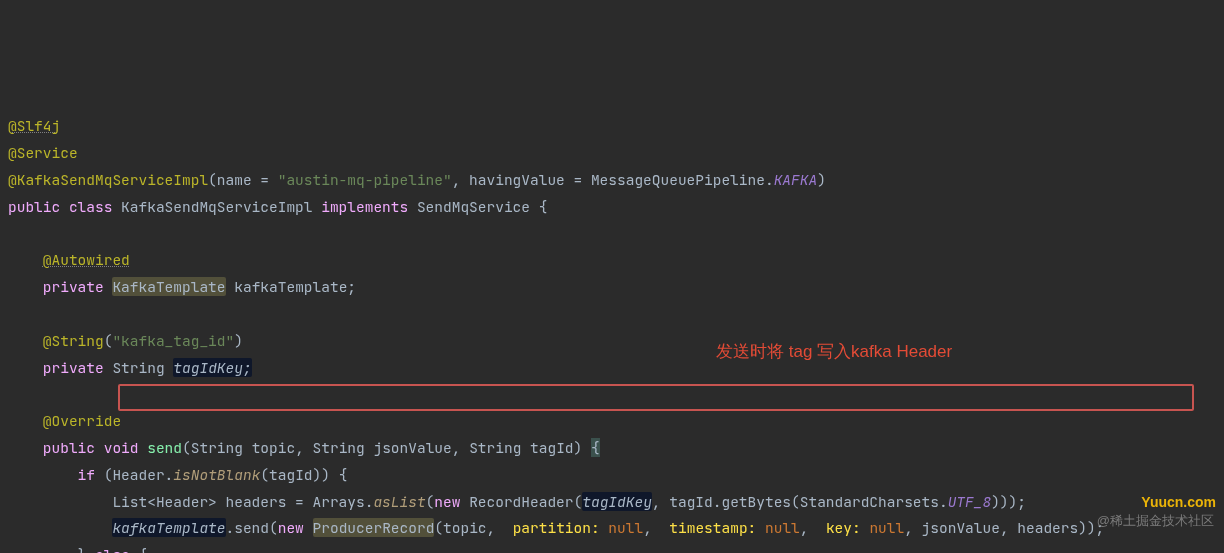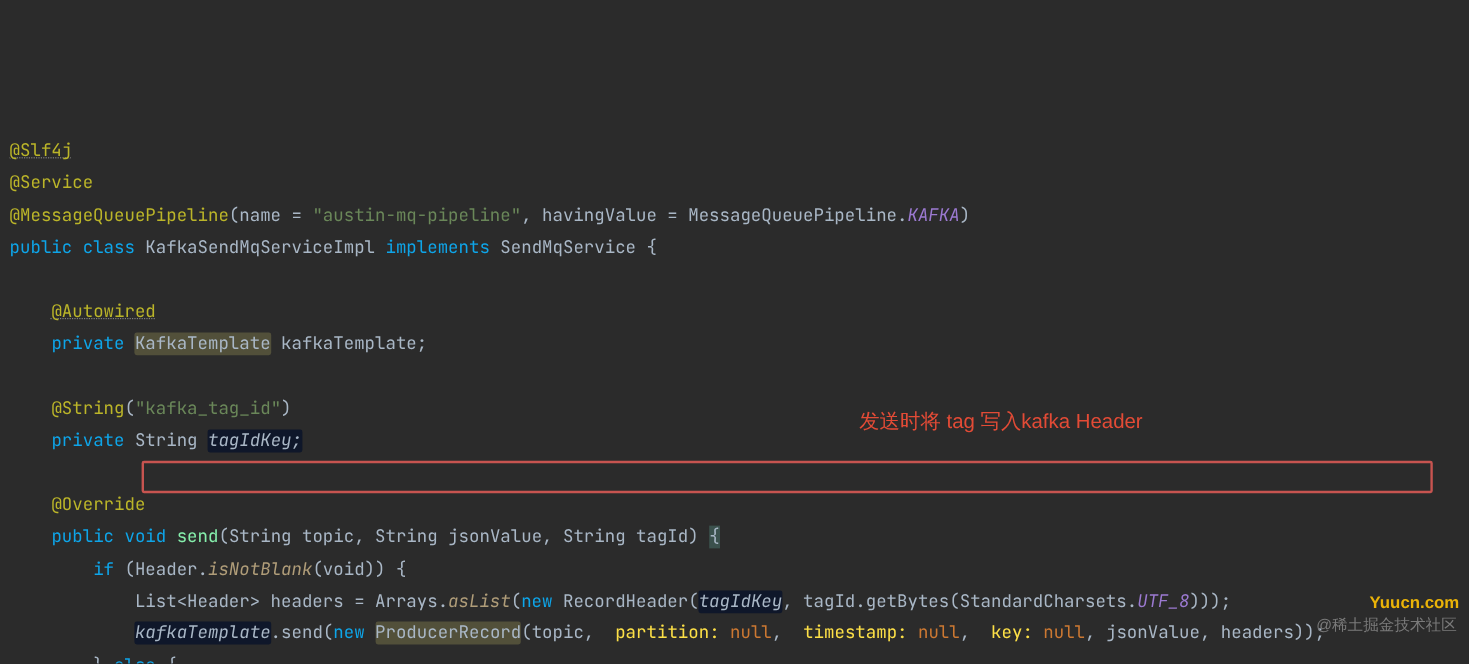--- a/index.html
+++ b/index.html
@@ -9,21 +9,21 @@
     font-size: 14.5px;
     line-height: 1.85;
     color: #a9b7c6;
     padding: 6px 8px;
     white-space: pre;
     position: relative;
     width: 1224px;
     height: 553px;
     overflow: hidden;
   }
-  .kw   { color: #0ea5e9; }   
+  .kw   { color: #f0abfc; }   
   .str  { color: #6a8759; }   
   .prop { color: #9b79d0; font-style: italic; } 
   .meth { color: #b09d79; font-style: italic; } 
   .ann  { color: #bbb529; }
   .param{ color: #fde047; }   
   .nullk{ color: #cc7832; }
   .hl   { background: #52503a; border-radius:2px;} 
   .hl3  { background: #0f172a; border-radius:2px;font-style:italic;}
   .fn   { color: #86efac; } 
   .redbox {
@@ -58,32 +58,32 @@
   .wavy { text-decoration: underline dotted #808080; text-decoration-thickness:1px;}
   .caret-brace { background:#3b514d; }
 </style>
 </head>
 <body>
 
 
 
 <div class="code"><span class="ann wavy">@Slf4j</span>
 <span class="ann">@Service</span>
-<span class="ann">@MessageQueuePipeline</span><span>(name = </span><span class="str">"austin-mq-pipeline"</span><span>, havingValue = MessageQueuePipeline.</span><span class="prop">KAFKA</span><span>)</span>
+<span class="ann">@KafkaSendMqServiceImpl</span><span>(name = </span><span class="str">"austin-mq-pipeline"</span><span>, havingValue = MessageQueuePipeline.</span><span class="prop">KAFKA</span><span>)</span>
 <span class="kw">public </span><span class="kw">class </span><span>KafkaSendMqServiceImpl </span><span class="kw">implements </span><span>SendMqService {</span>
 
     <span class="ann wavy">@Autowired</span>
     <span class="kw">private </span><span class="hl">KafkaTemplate</span><span> kafkaTemplate;</span>
 
     <span class="ann">@String</span><span>(</span><span class="str">"kafka_tag_id"</span><span>)</span>
     <span class="kw">private </span><span>String </span><span class="hl3">tagIdKey;</span>
 
     <span class="ann">@Override</span>
     <span class="kw">public </span><span class="kw">void </span><span class="fn">send</span><span>(String topic, String jsonValue, String tagId) </span><span class="caret-brace">{</span>
-        <span class="kw">if </span><span>(Header.</span><span class="meth">isNotBlank</span><span>(void)) {</span>
+        <span class="kw">if </span><span>(Header.</span><span class="meth">isNotBlank</span><span>(tagId)) {</span>
             <span>List&lt;Header&gt; headers = Arrays.</span><span class="meth">asList</span><span>(</span><span class="kw">new </span><span>RecordHeader(</span><span class="hl3">tagIdKey</span><span>, tagId.getBytes(StandardCharsets.</span><span class="prop">UTF_8</span><span>)));</span>
             <span class="hl3">kafkaTemplate</span><span>.send(</span><span class="kw">new </span><span class="hl">ProducerRecord</span><span>(topic, </span><span class="param"> partition: </span><span class="nullk">null</span><span>,  </span><span class="param">timestamp: </span><span class="nullk">null</span><span>,  </span><span class="param">key: </span><span class="nullk">null</span><span>, jsonValue, headers));</span>
         <span>} </span><span class="kw">else </span><span>{</span>
             
         
     </div>
 
 <div class="redbox" style="left: 118px; top: 384px; width: 1076px; height: 27px;"></div>
 <div class="annotation-text" style="left:716px; top:336px;text-align:center;">发送时将 tag 写入kafka Header</div>
 <div class="watermark-logo" style="right:8px; top:490px;">Yuucn.com</div>

